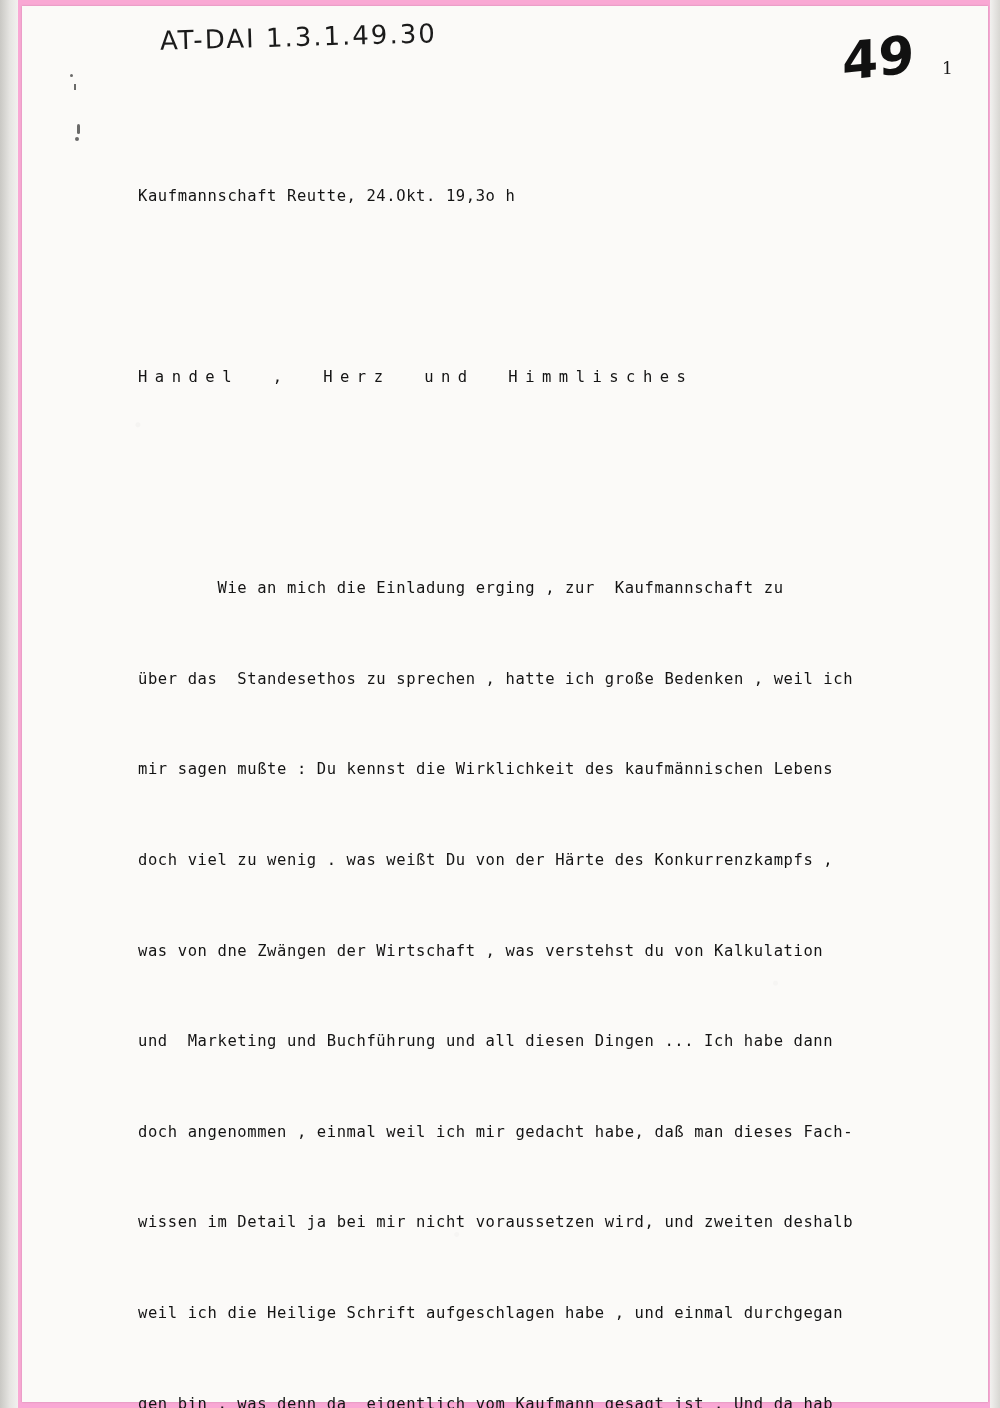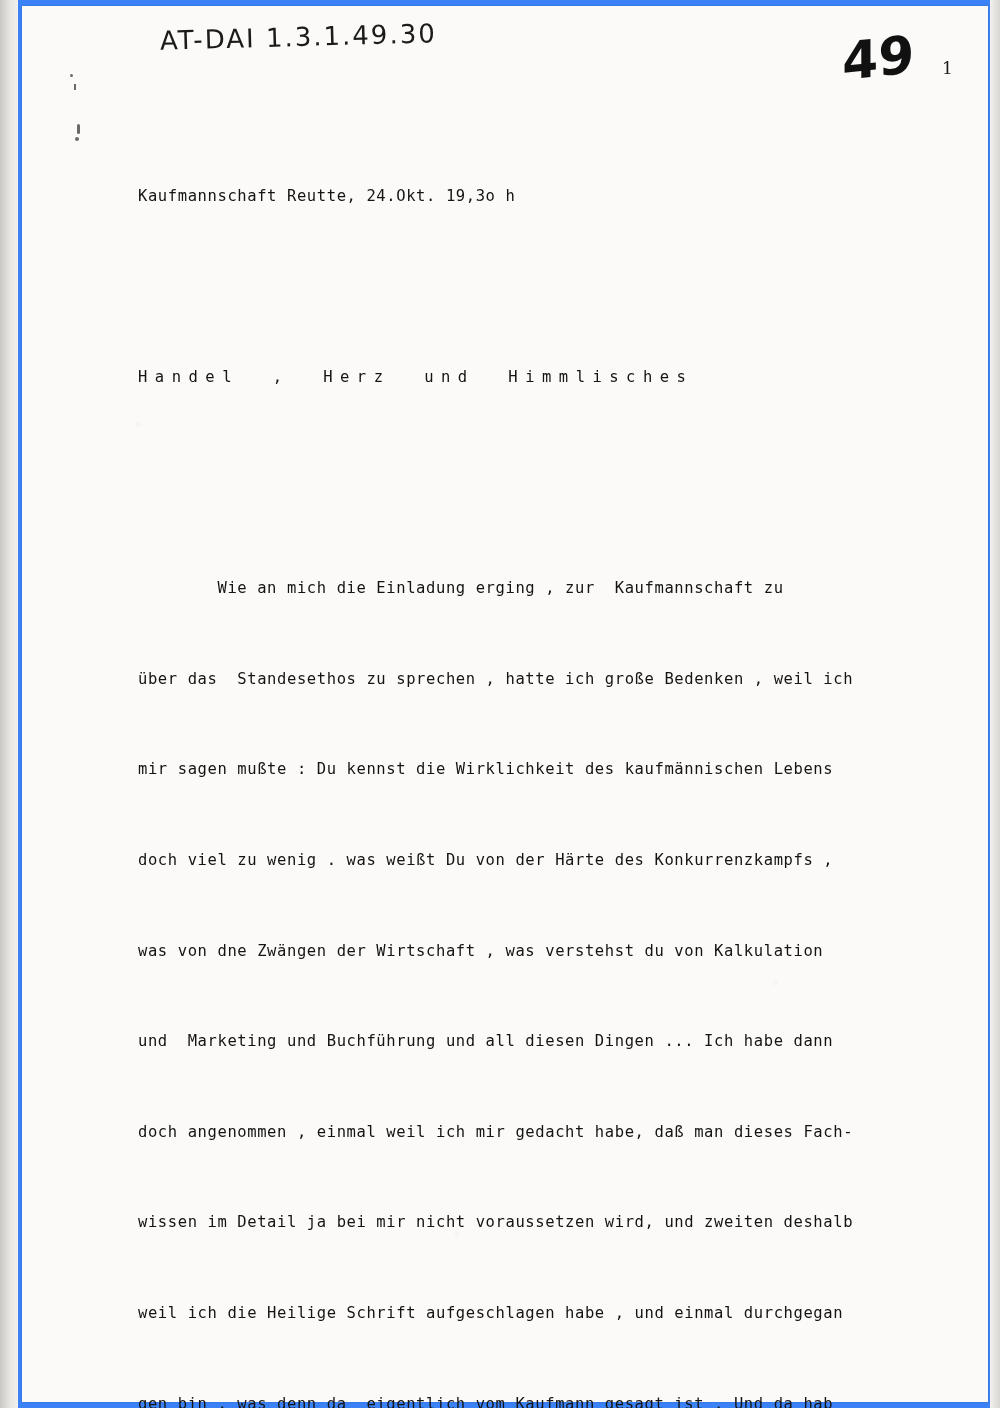--- a/index.html
+++ b/index.html
@@ -9,21 +9,21 @@
   }
   body {
     width: 1000px;
     height: 1408px;
     font-family: "DejaVu Sans Mono", monospace;
   }
   .page {
     position: relative;
     width: 1000px;
     height: 1408px;
-    background: #3b82f6;
+    background: #f9a8d4;
     overflow: hidden;
   }
   
   .page::before {
     content: "";
     position: absolute;
     left: 0; top: 0;
     width: 18px; height: 100%;
     background: linear-gradient(to right, #c9c8c4 0%, #e6e5e2 55%, #f2f1ef 100%);
     pointer-events: none;

